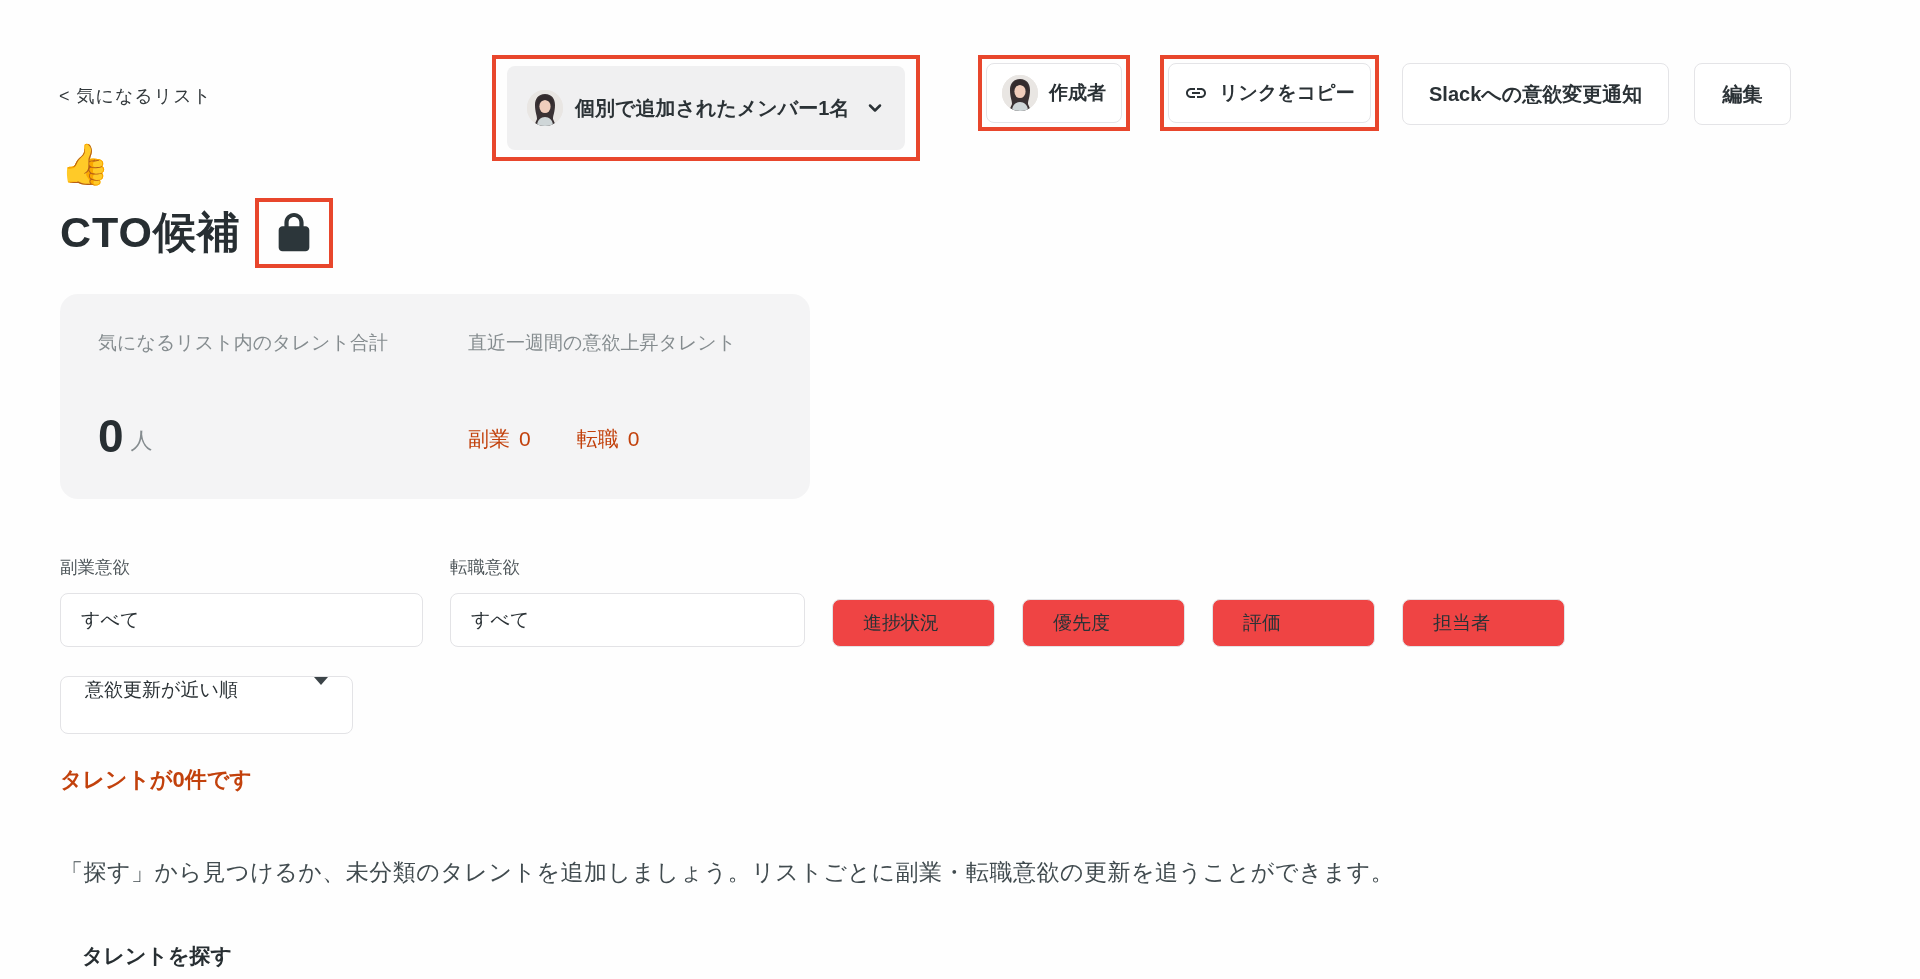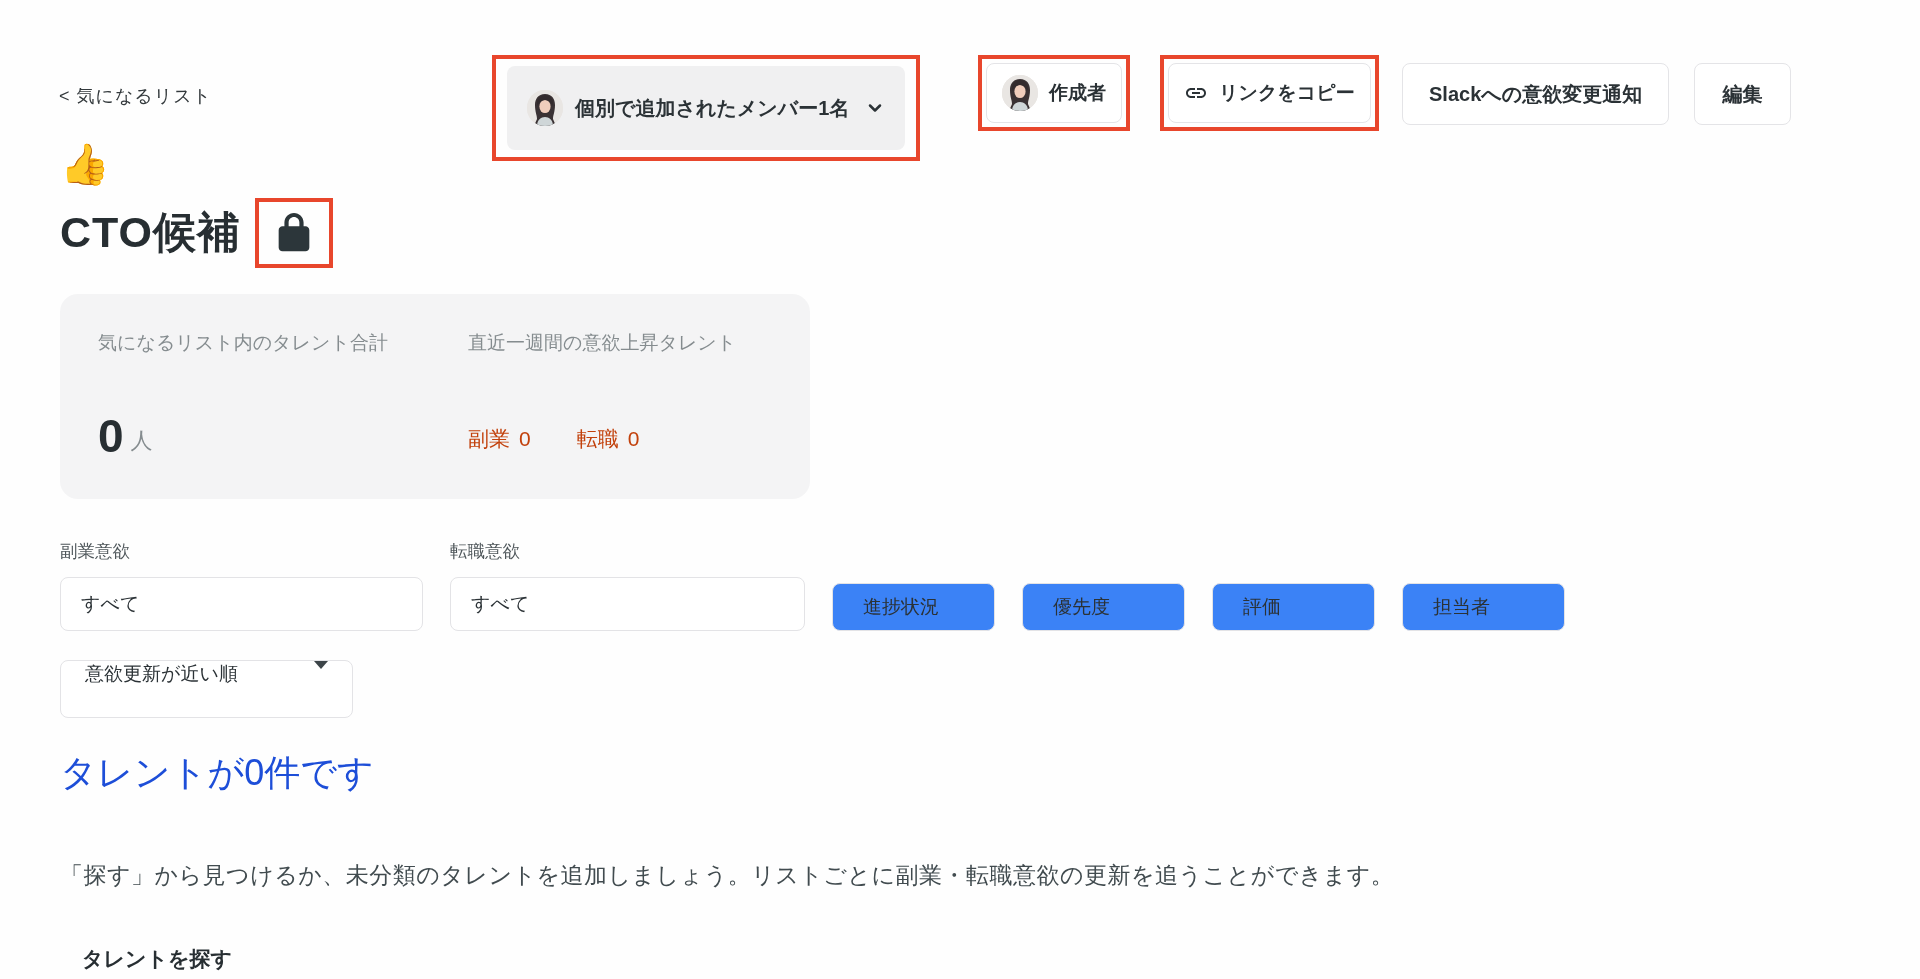--- a/index.html
+++ b/index.html
@@ -31,31 +31,31 @@
   .stats-card{margin-top:26px;width:750px;height:205px;box-sizing:border-box;background:#f4f4f5;border-radius:18px;padding:36px 38px 40px;display:flex;flex-direction:column;justify-content:space-between;}
   .stats-labels{display:flex;font-size:19px;color:#858c8f;}
   .stats-labels .c1{width:370px;}
   .stats-values{display:flex;align-items:flex-end;}
   .stats-values .c1{width:370px;display:flex;align-items:flex-end;}
   .big-num{font-size:46px;font-weight:800;color:#272e32;line-height:1;}
   .unit{font-size:22px;color:#858c8f;margin-left:7px;padding-bottom:3px;}
   .updown{display:flex;gap:46px;font-size:21px;color:#c2410c;padding-bottom:6px;}
   .updown .pair{display:flex;gap:9px;align-items:baseline;}
 
-  .filter-row{margin-top:40px;display:flex;align-items:flex-end;gap:27px;}
+  .filter-row{margin-top:56px;display:flex;align-items:flex-end;gap:27px;}
   .labeled-select{display:flex;flex-direction:column;gap:14px;}
   .field-label{font-size:17.5px;color:#4e565a;}
   .select-box{height:54px;border:1px solid #e3e3e6;border-radius:8px;background:#fff;display:flex;align-items:center;padding:0 20px;font-size:19px;color:#2b3236;box-sizing:border-box;cursor:pointer;}
   .w1{width:363px;} .w2{width:355px;}
-  .filter-chip{width:163px;height:48px;border:1px solid #e3e3e6;border-radius:8px;background:#3b82f6;display:flex;align-items:center;padding:0 30px;font-size:19px;color:#2b3236;box-sizing:border-box;cursor:pointer;white-space:nowrap;}
+  .filter-chip{width:163px;height:48px;border:1px solid #e3e3e6;border-radius:8px;background:#ef4444;display:flex;align-items:center;padding:0 30px;font-size:19px;color:#2b3236;box-sizing:border-box;cursor:pointer;white-space:nowrap;}
 
   .sort-box{margin-top:29px;width:293px;height:58px;border:1px solid #e3e3e6;border-radius:8px;background:#fff;display:flex;align-items:flex-start;justify-content:space-between;padding:0 24px;font-size:19px;color:#2b3236;box-sizing:border-box;cursor:pointer;}
   .caret{width:0;height:0;border-left:7px solid transparent;border-right:7px solid transparent;border-top:8px solid #3c4448;}
 
-  .empty-heading{margin:31px 0 0 0;font-size:36px;font-weight:400;color:#1d4ed8;}
+  .empty-heading{margin:31px 0 0 0;font-size:22px;font-weight:700;color:#c2410c;}
   .empty-desc{margin-top:62px;font-size:23px;color:#414b4f;letter-spacing:0.5px;}
   .cta{margin-top:54px;margin-left:22px;font-size:21px;font-weight:700;color:#272e32;cursor:pointer;display:inline-block;}
 </style>
 </head>
 <body>
 
 <div class="stage">
 
   <div class="back-link">&lt; 気になるリスト</div>
 

